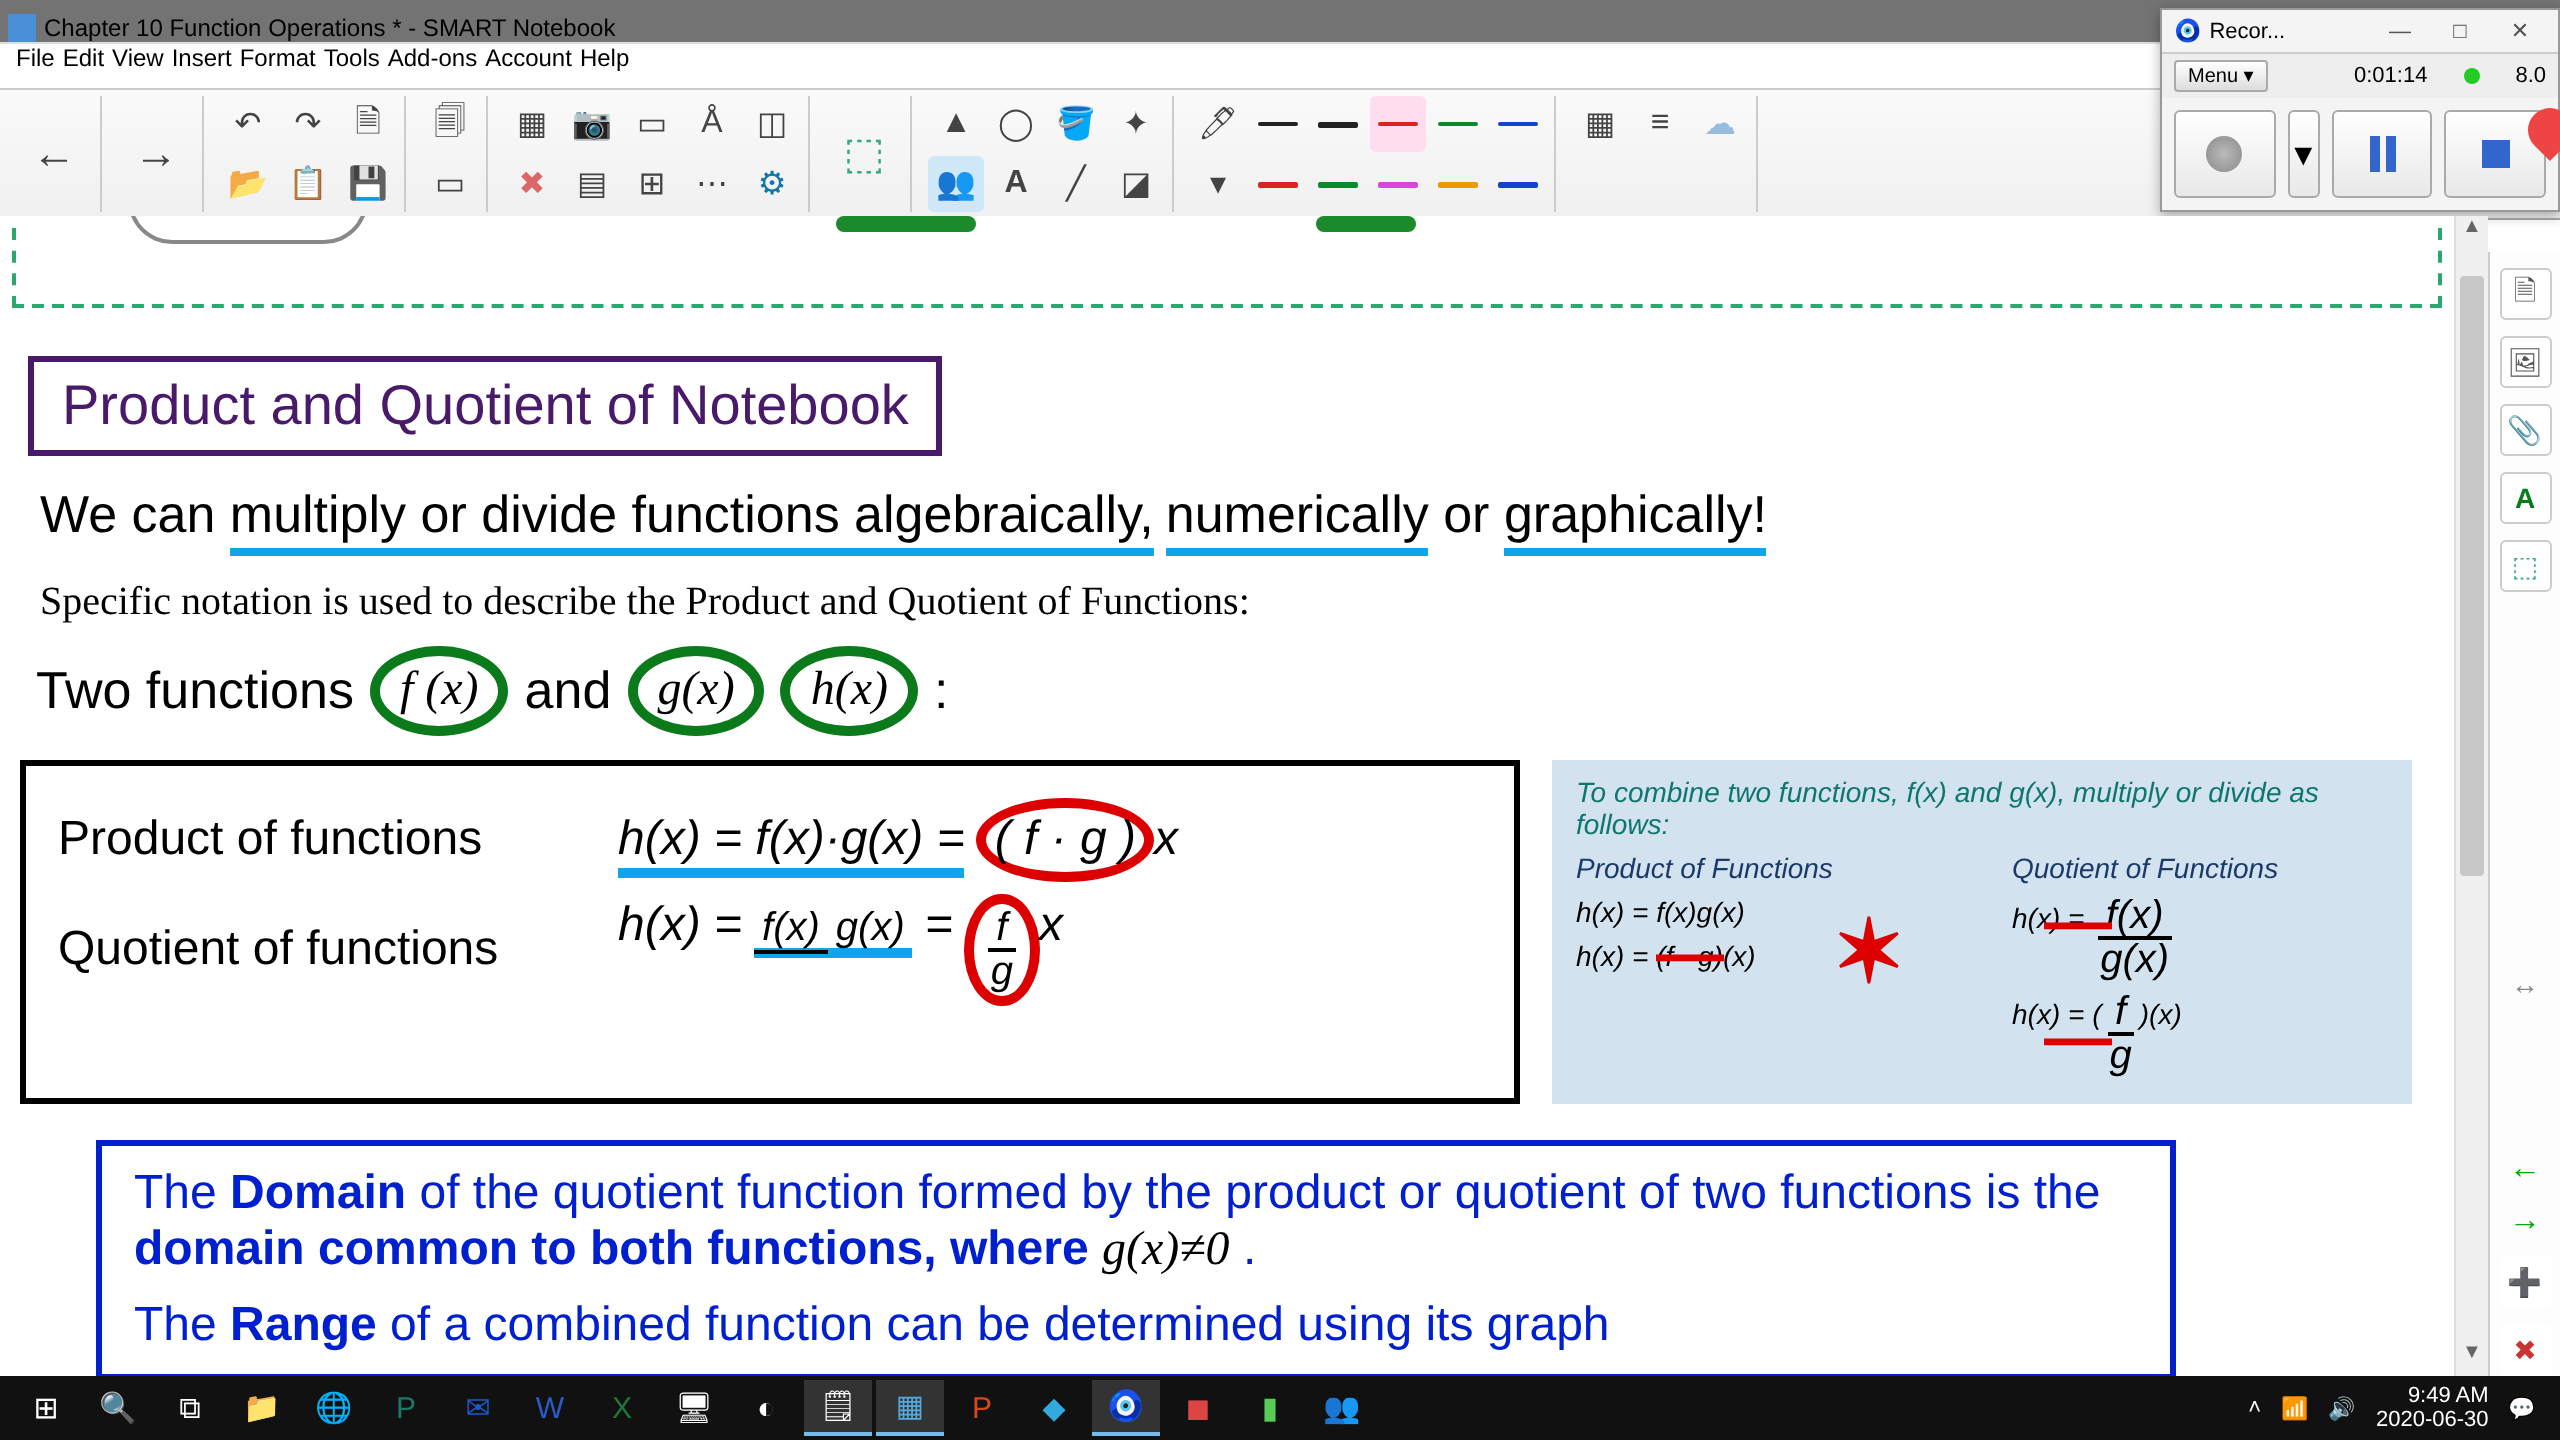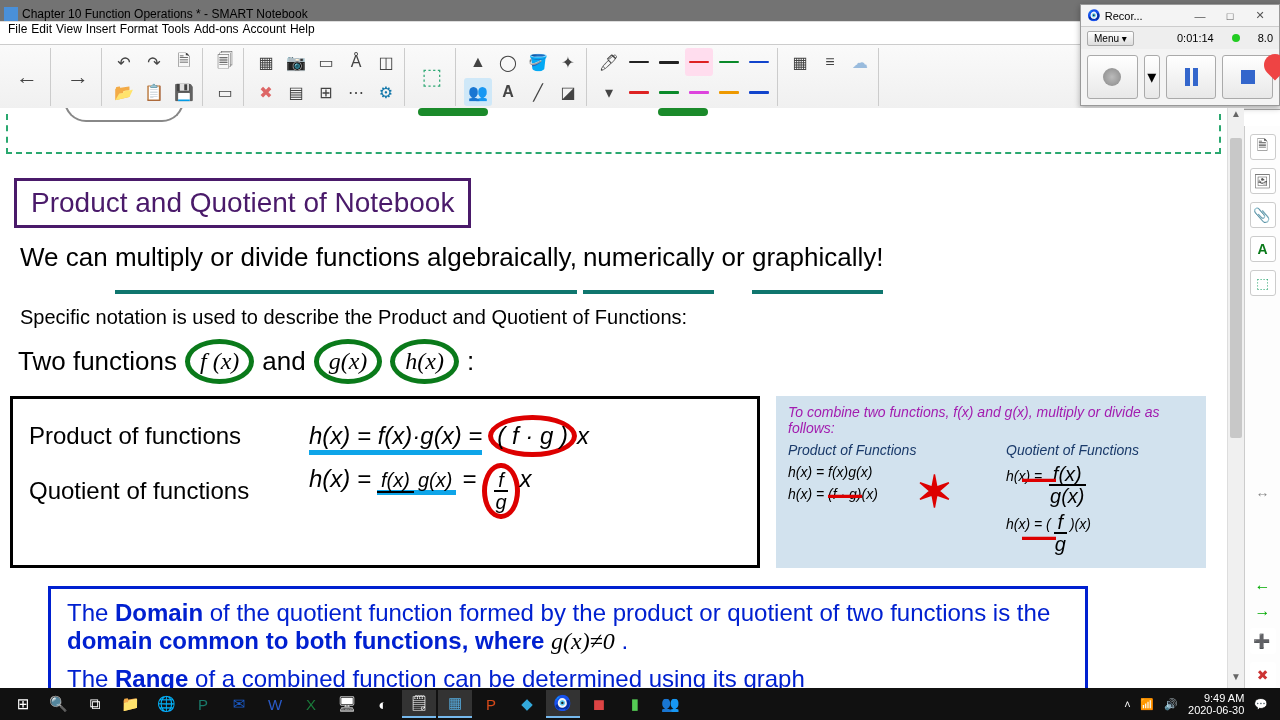--- a/index.html
+++ b/index.html
@@ -52,38 +52,38 @@
 .vscroll .arr.up{ top:0;} .vscroll .arr.dn{ bottom:0;}
 
 
 .canvas { position:absolute; left:0; top:108px; right:53px; bottom:32px; background:#fff; overflow:hidden; }
 .dashed-box { margin:6px; border:2px dashed #2aa86f; border-top:none; height:40px; position:relative; }
 .dashed-box .arc { position:absolute; left:56px; top:-14px; width:120px; height:22px; border:2px solid #888; border-top:none; border-radius:0 0 60px 60px; }
 .green-smudge { position:absolute; height:8px; border-radius:4px; background:#1a8a2a; }
 
 .section-title-box { display:inline-block; border:3px solid #4a1a6a; padding:6px 14px; margin:18px 0 0 14px; color:#4a1a6a; font-size:28px; }
 .body-text { font-size:26px; margin:14px 0 0 20px; }
-.green-under { display:inline-block; border-bottom:4px solid #0f766e; padding-bottom:17px; }
-.spec-text { font-size:20px; margin:12px 0 0 20px; }
+.green-under { display:inline-block; border-bottom:4px solid #0ea5e9; padding-bottom:1px; }
+.spec-text { font-size:20px; margin:12px 0 0 20px;font-family:Liberation Serif, serif; }
 .two-fn-line { font-size:26px; margin:10px 0 0 18px; display:flex; align-items:center; gap:8px; }
 .circled { display:inline-flex; align-items:center; justify-content:center; border:5px solid #0a7a1a; border-radius:50%; padding:4px 10px; font-style:italic; font-family:Georgia,serif; font-size:24px; }
 
 .defs-row { display:flex; gap:16px; margin:12px 0 0 10px; }
 .defs-box { border:3px solid #000; padding:10px 16px; width:750px; }
 .defs-box .row { display:flex; align-items:center; font-size:24px; margin:6px 0; }
 .defs-box .lbl { width:280px; }
 .defs-box .math { font-family:Georgia,serif; font-style:italic; }
 .frac { display:inline-flex; flex-direction:column; align-items:center; font-size:20px; line-height:1; }
 .frac .n { border-bottom:2px solid #000; padding:0 4px; }
 .frac .d { padding:0 4px; }
 .red-circ { display:inline-flex; border:5px solid #d00; border-radius:50%; padding:2px 4px; }
 .green-line { display:inline-block; border-bottom:5px solid #0ea5e9; }
 
 .combine-box { background:#d2e2ee; padding:8px 12px; width:430px; font-family:Georgia,serif; font-size:14px; position:relative; }
-.combine-box .hdr { font-style:italic; color:#a21caf; margin-bottom:6px; }
+.combine-box .hdr { font-style:italic; color:#0f766e; margin-bottom:6px; }
 .combine-box .cols { display:flex; gap:30px; }
 .combine-box .col { flex:1; }
 .combine-box .col .t { font-style:italic; color:#1a3a6a; margin-bottom:4px; }
 .combine-box .eqn { font-style:italic; margin:6px 0; }
 .red-mark { position:absolute; color:#d00; font-size:34px; font-weight:bold; }
 
 .domain-box { border:3px solid #0020d0; margin:18px 0 0 48px; padding:10px 16px; width:1040px; color:#0020d0; font-size:24px; }
 .domain-box b { font-weight:bold; }
 .domain-box .gx { font-family:Georgia,serif; font-style:italic; color:#000; }
 

